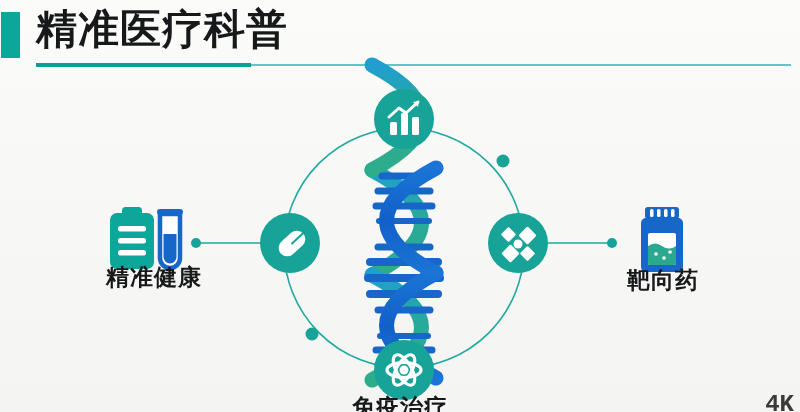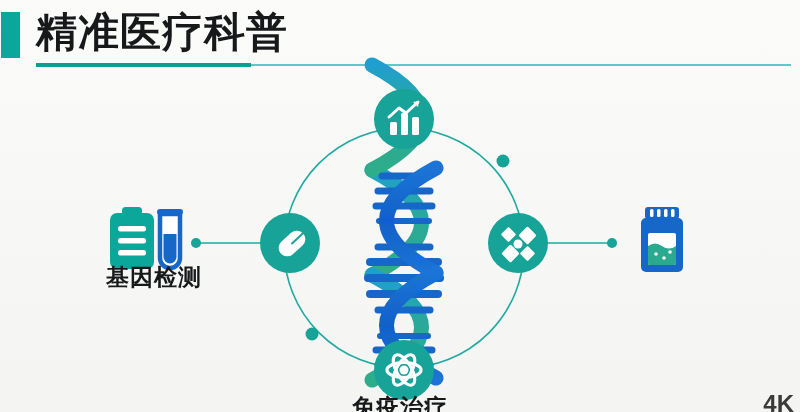--- a/index.html
+++ b/index.html
@@ -6,21 +6,21 @@
     margin: 0;
     padding: 0;
     background: #ffffff;
   }
   #stage {
     position: relative;
     width: 800px;
     height: 412px;
     overflow: hidden;
     background: linear-gradient(180deg, #fbfbfa 0%, #f7f7f5 55%, #f4f4f2 100%);
-    font-family: Liberation Sans, sans-serif;
+    font-family: Liberation Mono, monospace;
   }
 
   
   #accent-bar {
     position: absolute;
     left: 1px;
     top: 12px;
     width: 19px;
     height: 46px;
     background: #0aa79a;
@@ -247,18 +247,19 @@
         <g fill="#ffffff">
           <circle cx="656" cy="254" r="1.8"></circle>
           <circle cx="664" cy="258" r="1.8"></circle>
           <circle cx="670" cy="252" r="1.8"></circle>
         </g>
       </g>
 
     </g>
   </svg>
 
-  <div class="side-label" id="label-left">基因检测</div>
+  <div class="side-label" id="label-left">精准健康</div>
+  <div class="side-label" id="label-right">靶向药</div>
   <div id="label-bottom">免疫治疗</div>
 
   <div id="watermark">4K</div>
 
 </div>
 
 </body></html>

